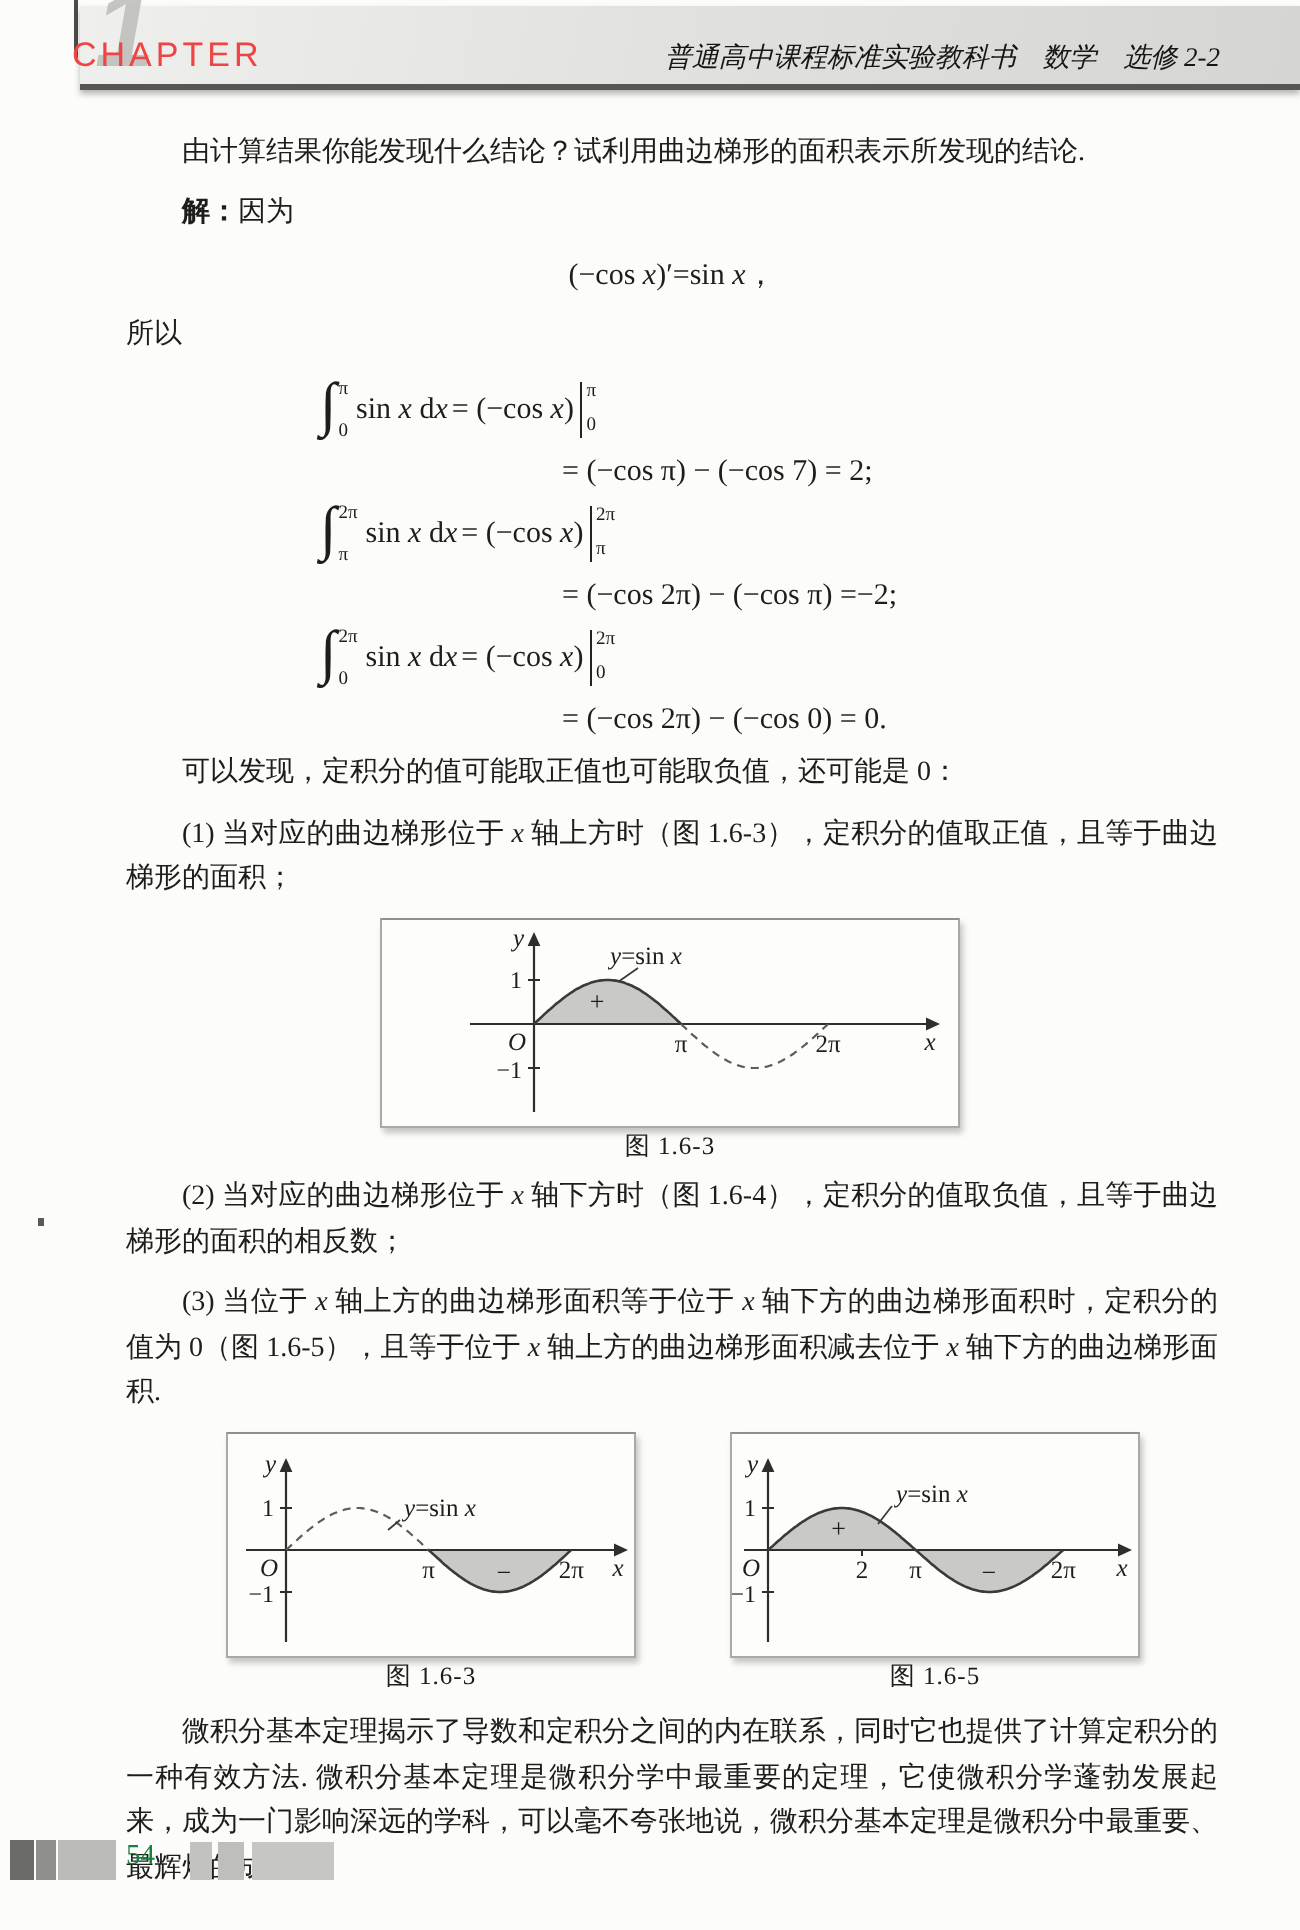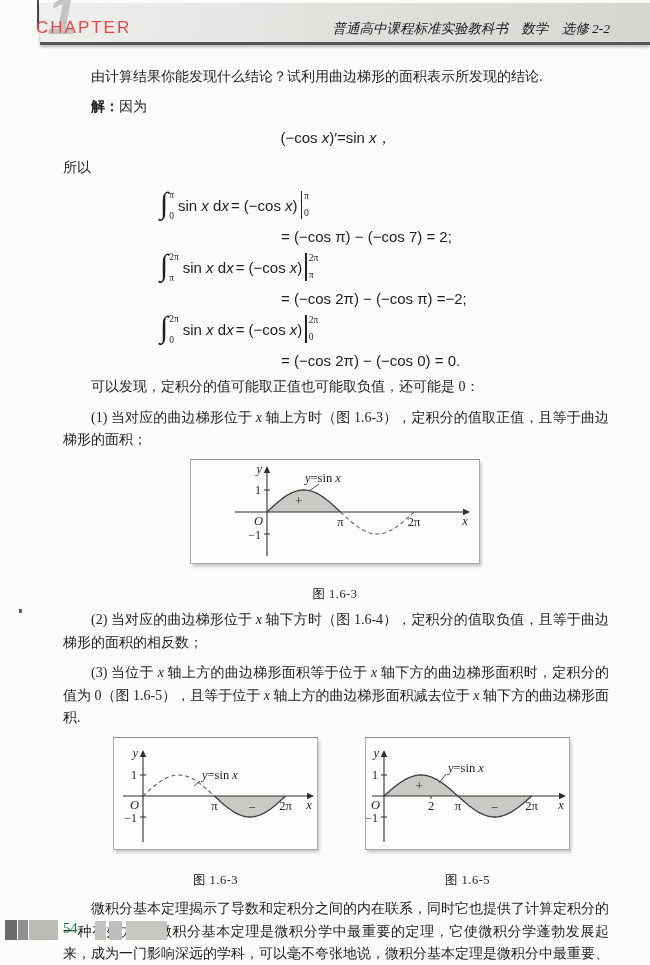--- a/index.html
+++ b/index.html
@@ -34,21 +34,21 @@
   }
   .header-title span { margin-left:10px; }
   .header-title span:first-child { margin-left:0; }
   
   .content { position:absolute; left:55px; top:58px; width:562px; }
   .para { margin:8px; font-size:14px; line-height:22.4px; text-align:justify; }
   .indent { text-indent:28px; }
   .para i, .math i { font-style:italic; }
   .solution-label { font-weight:bold; }
   .eq-center { text-align:center; font-size:15px; line-height:22px; margin:1px 0 1px 0; }
-  .math { font-family:Liberation Sans, sans-serif; font-size:15px; }
+  .math { font-family:Liberation Serif, serif; font-size:15px; }
   
   .equations { margin:3px 0 3px 105px; }
   .eq-line { display:flex; align-items:center; }
   .int-line { height:36px; }
   .cont-line { height:26px; margin-left:121px; }
   .int-wrap { display:inline-flex; align-items:center; margin-right:4px; }
   .int-sign { font-size:30px; line-height:1; transform:translateY(-2px); }
   .lims { display:inline-flex; flex-direction:column; justify-content:space-between;
           font-size:9.5px; line-height:1; }
   .int-lims { height:30px; margin-left:1px; transform:translateY(1px); }
@@ -59,21 +59,21 @@
   
   .figure-block.center { margin:7px 0 0 135px; width:290px; }
   .figure-box {
     background:#fdfdfc; border:1px solid #a9a9a5; border-top-color:#8f8f8b;
     box-shadow:1.5px 2.5px 3px rgba(0,0,0,.22);
   }
   .fig3 .figure-box { width:290px; height:105px; }
   .figure-row { display:flex; margin:6px 0 0 58px; gap:47px; }
   .figure-row .figure-box { width:205px; height:113px; }
   .figure-row .figure-block { width:205px; }
-  .figure-caption { text-align:center; font-size:12.5px; margin-top:22px; letter-spacing:.5px; color:#1d1d1c; }
+  .figure-caption { text-align:center; font-size:12.5px; margin-top:1px; letter-spacing:.5px; color:#1d1d1c; }
   .fig-svg { display:block; }
   .closing { margin-top:9px; }
   .obs { margin-top:1px; }
   
   .page-footer { position:absolute; left:0; top:918px; width:100%; height:24px; }
   .blk { position:absolute; top:2px; }
   .b1 { left:5px;  width:12px; height:20px; background:#6b6b69; }
   .b2 { left:18px; width:10px; height:20px; background:#8f8f8d; }
   .b3 { left:29px; width:29px; height:20px; background:#bbbbb8; }
   .b4 { left:95px; width:11px; height:19px; top:3px; background:#c2c2bf; }

